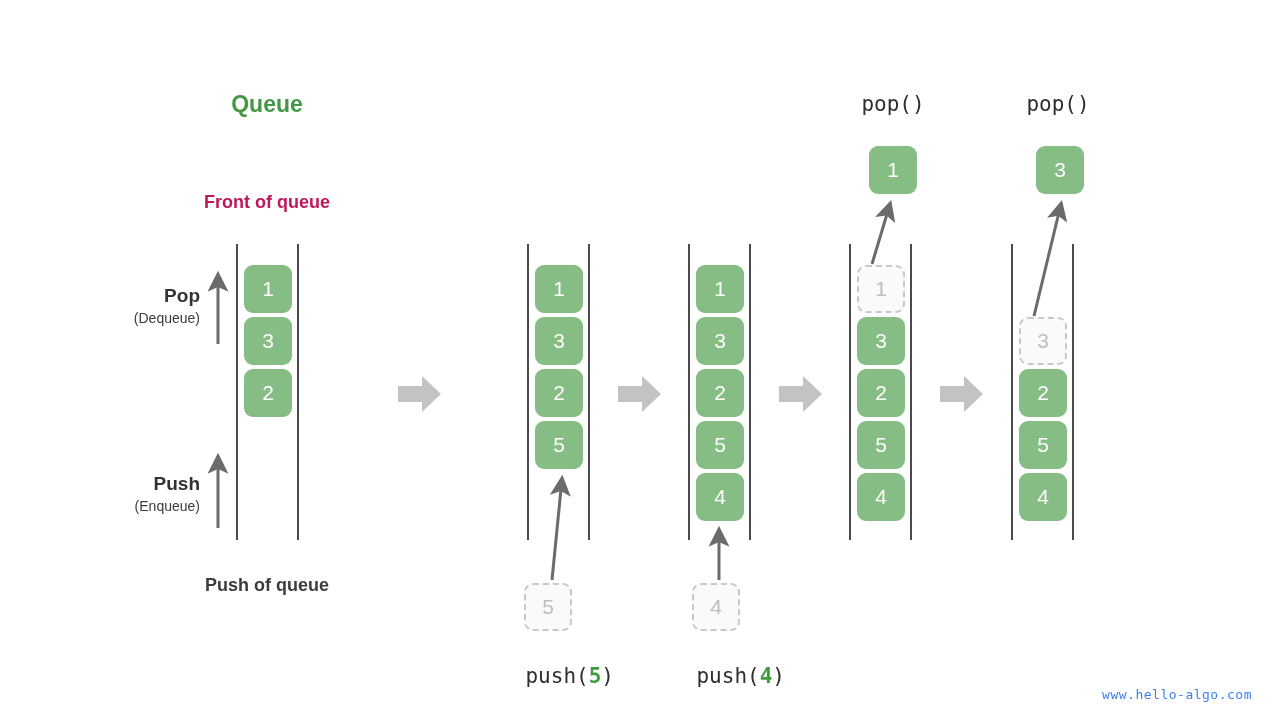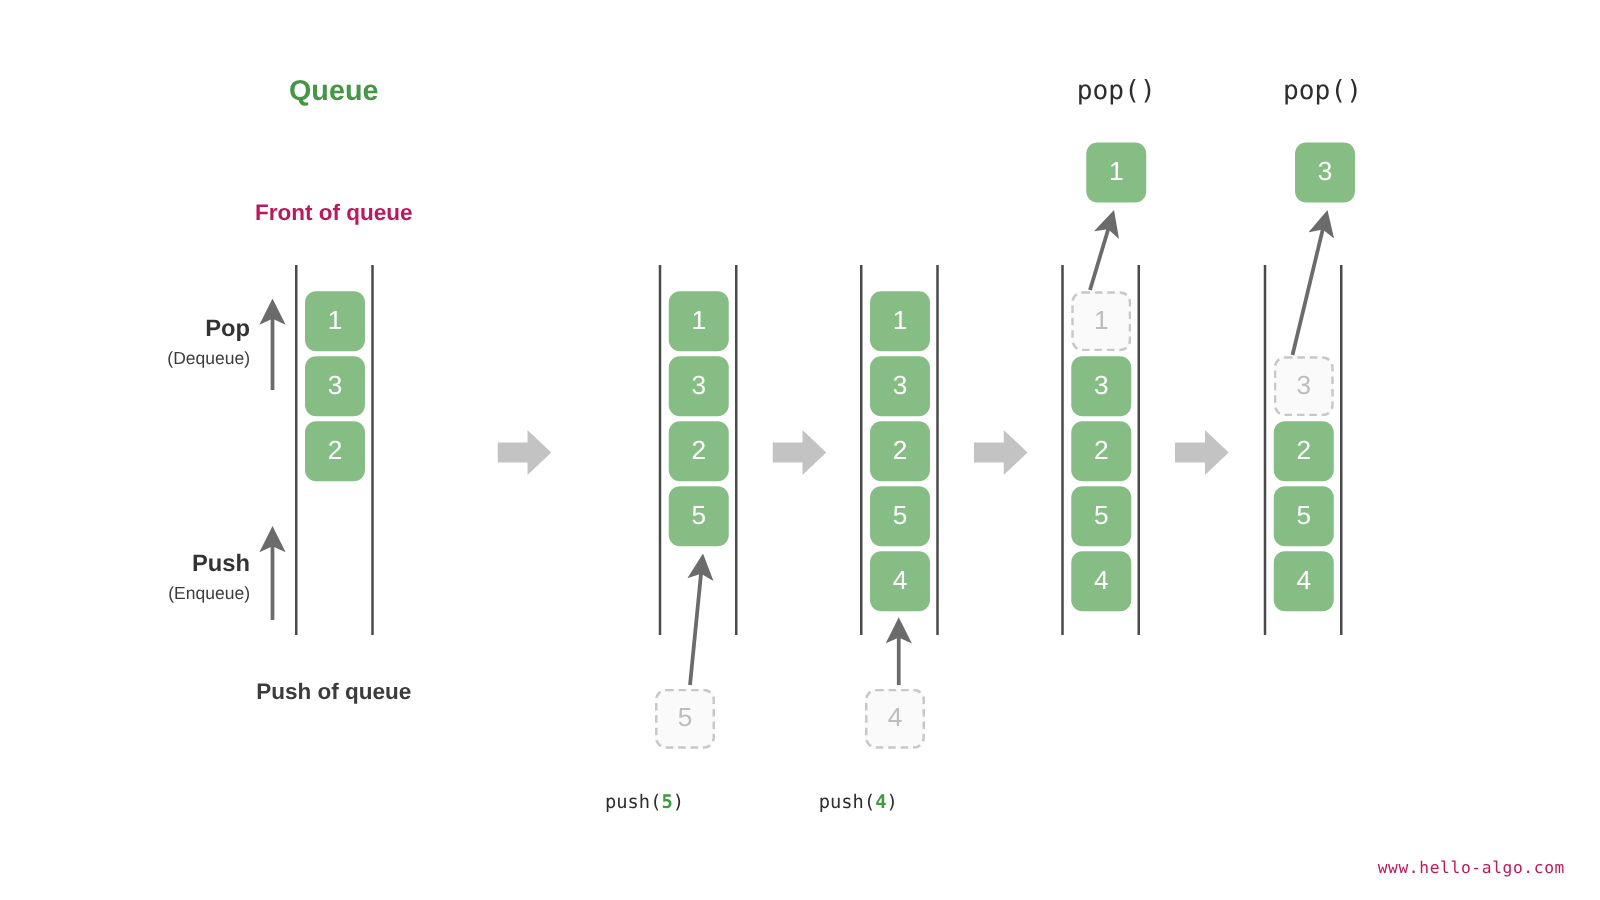--- a/index.html
+++ b/index.html
@@ -12,20 +12,21 @@
     width: 1280px;
     height: 720px;
     position: relative;
     overflow: hidden;
     font-family: "Liberation Sans", "DejaVu Sans", sans-serif;
     color: #3c3c3c;
   }
   .stage {
     position: absolute;
     inset: 0;
+    margin-top: 32px;
   }
   
   .lbl {
     position: absolute;
     white-space: nowrap;
     line-height: 1.25;
   }
   .title-queue {
     left: 0; top: 58px;
     width: 534px;
@@ -111,44 +112,44 @@
     left: 0; top: 0;
     width: 1280px;
     height: 720px;
     pointer-events: none;
   }
 
   
   .mono-cap {
     position: absolute;
     font-family: "DejaVu Sans Mono", "Liberation Mono", monospace;
-    font-size: 15px;
+    font-size: 21px;
     color: #2e2e2e;
     white-space: nowrap;
-    text-align: left;
+    text-align: right;
   }
   .mono-cap .arg { color: #3f9b3f; font-weight: bold; }
 
   .pop-cap {
     position: absolute;
     font-family: "DejaVu Sans Mono", "Liberation Mono", monospace;
     font-size: 21px;
     color: #2e2e2e;
     white-space: nowrap;
     text-align: center;
     width: 120px;
   }
 
   .watermark {
     position: absolute;
     right: 28px;
     bottom: 18px;
     font-family: "DejaVu Sans Mono", "Liberation Mono", monospace;
     font-size: 13px;
-    color: #be185d;
+    color: #3b82f6;
     letter-spacing: 0.5px;
   }
 </style>
 </head>
 <body>
 
 <div class="stage">
 
   <div class="lbl title-queue">Queue</div>
 

